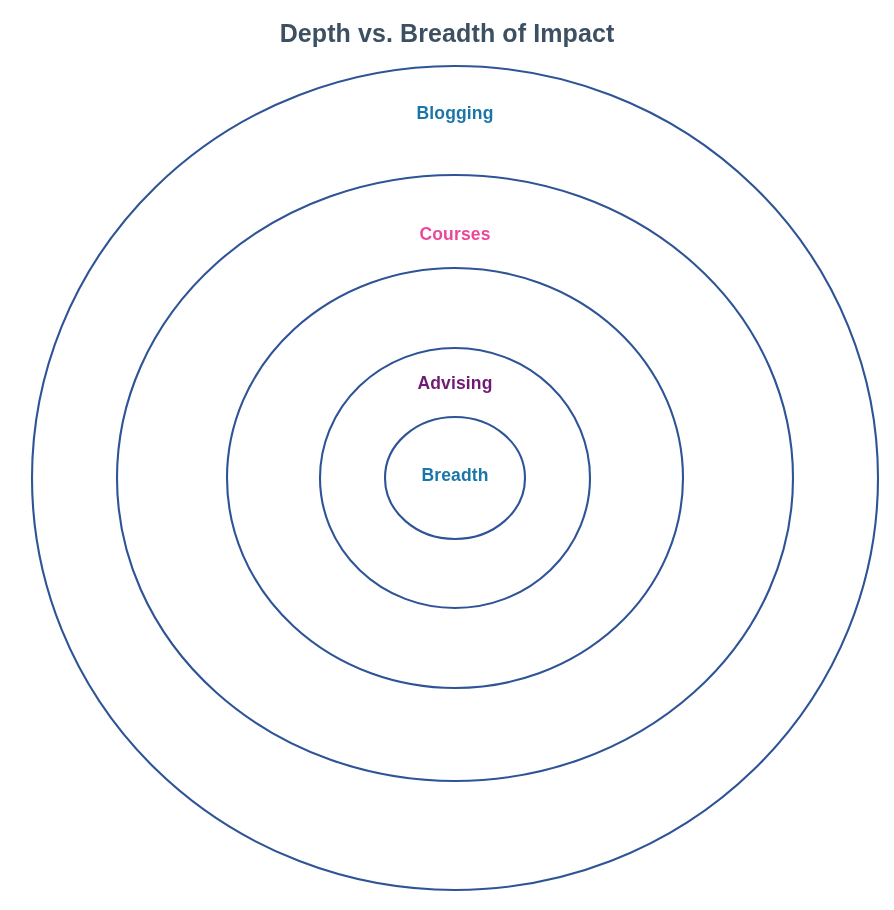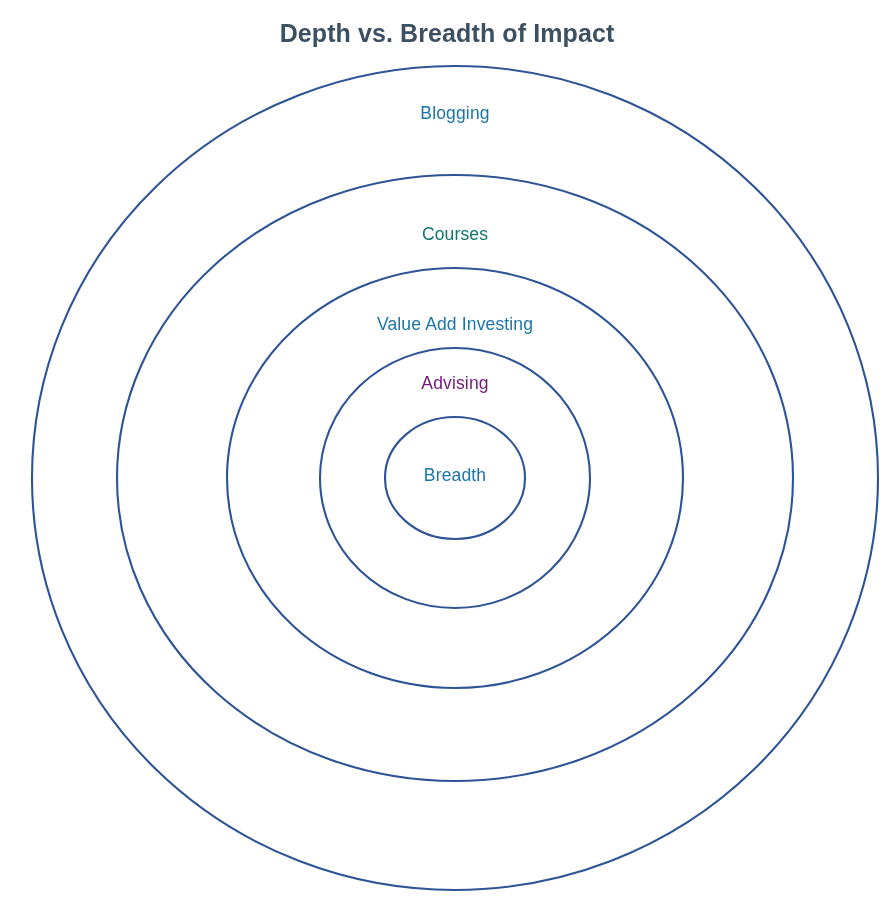--- a/index.html
+++ b/index.html
@@ -41,21 +41,21 @@
   }
   .ring-ellipse {
     fill: none;
     stroke: #2e5496;
     stroke-width: 2.1;
   }
   .ring-label {
     position: absolute;
     text-align: left;
     font-size: 17.5px;
-    font-weight: normal;
+    font-weight: bold;
     color: #1b76a8;
     white-space: nowrap;
     transform: translate(-50%, -50%);
     letter-spacing: 0.15px;
   }
 </style>
 </head>
 <body>
 
 <div id="diagram-canvas" style="background: rgb(255, 255, 255);">
@@ -65,21 +65,20 @@
   <svg id="rings-svg" viewBox="0 0 894 910">
     <ellipse class="ring-ellipse" cx="455" cy="478" rx="423" ry="412" stroke="#2e5496"></ellipse>
     <ellipse class="ring-ellipse" cx="455" cy="478" rx="338" ry="303" stroke="#2e5496"></ellipse>
     <ellipse class="ring-ellipse" cx="455" cy="478" rx="228" ry="210" stroke="#2e5496"></ellipse>
     <ellipse class="ring-ellipse" cx="455" cy="478" rx="135" ry="130" stroke="#2e5496"></ellipse>
     <ellipse class="ring-ellipse" cx="455" cy="478" rx="70" ry="61" stroke="#2e5496"></ellipse>
   </svg>
 
   <div class="ring-label" style="left: 455px; top: 113px; color: rgb(27, 118, 168);">Blogging</div>
 
-  <div class="ring-label" style="left: 455px; top: 234px; color: #0f766e;">Courses</div>
+  <div class="ring-label" style="left: 455px; top: 234px; color: #ec4899;">Courses</div>
 
-  <div class="ring-label" style="left: 455px; top: 324px; color: rgb(27, 118, 168);">Value Add Investing</div>
 
   <div class="ring-label" style="left: 455px; top: 383px; color: #701a75;">Advising</div>
 
   <div class="ring-label" style="left: 455px; top: 475px; color: rgb(27, 118, 168);">Breadth</div>
 
 </div>
 
 </body></html>

